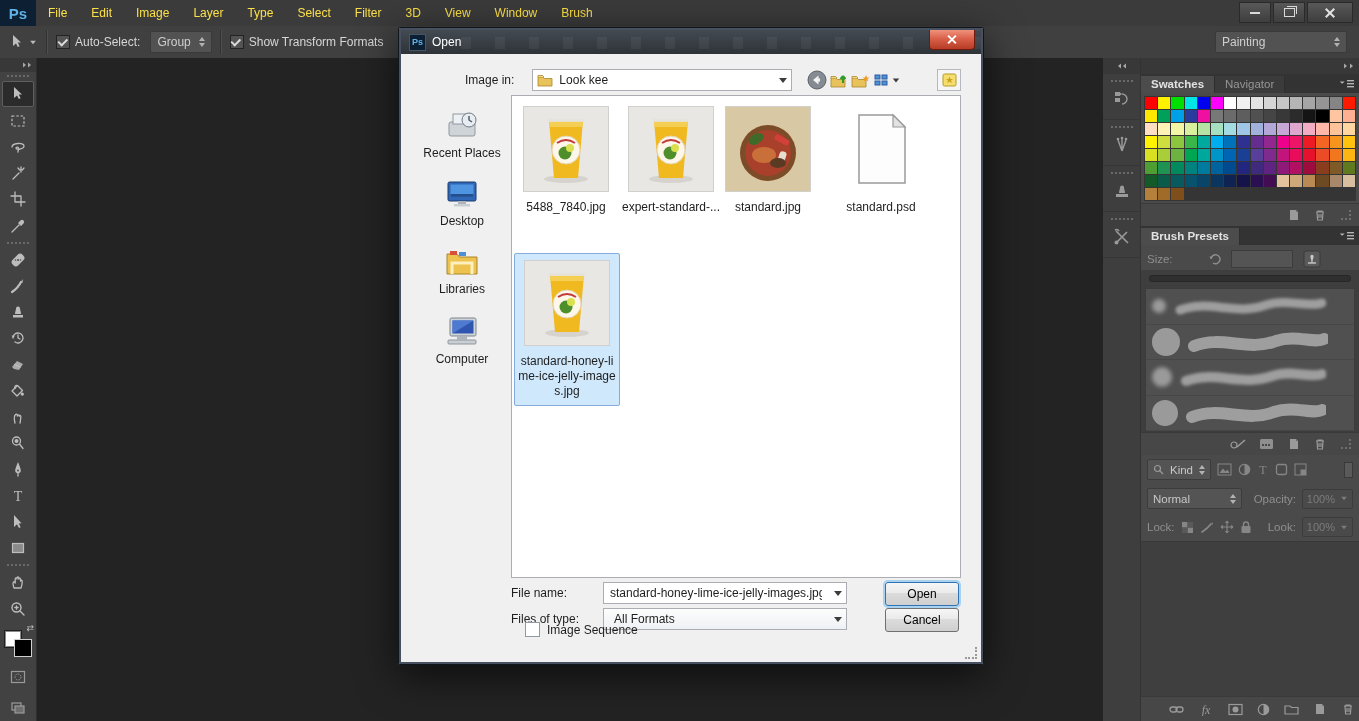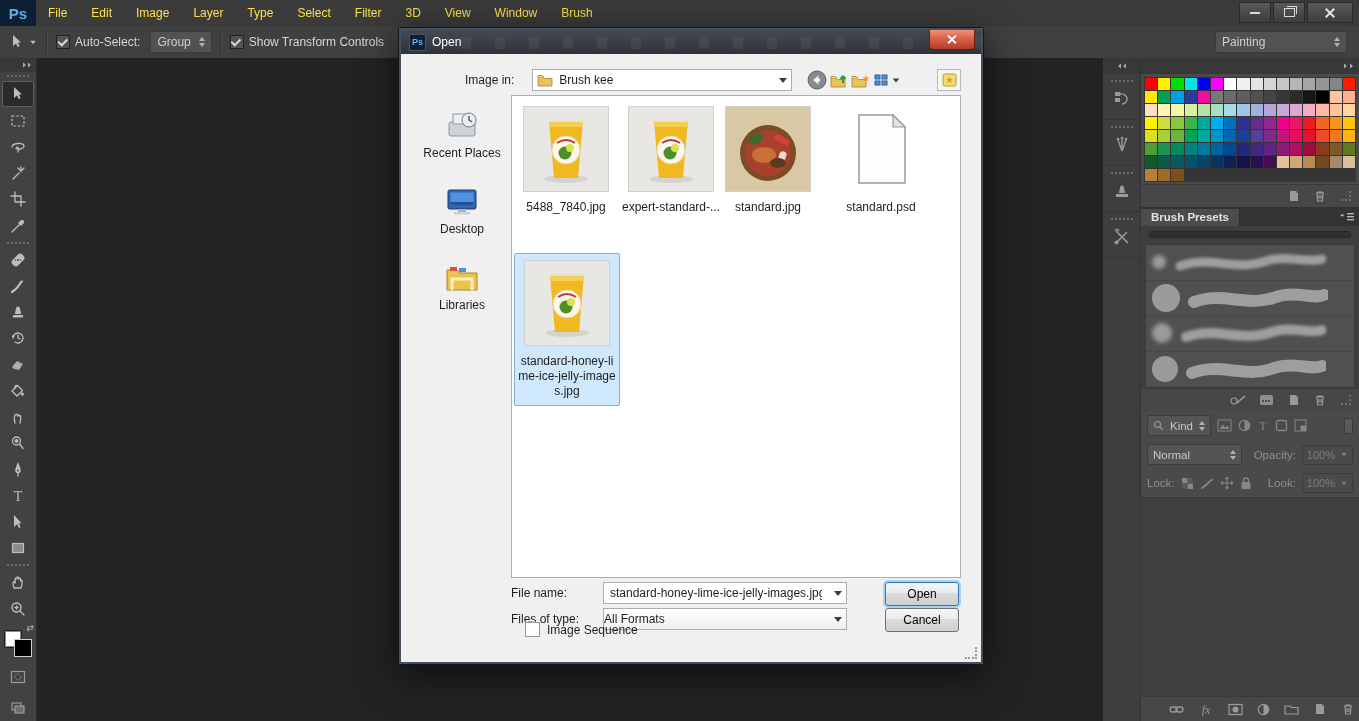--- a/index.html
+++ b/index.html
@@ -89,21 +89,21 @@
   .ps-badge{width:15px;height:15px;background:#0d1f33;color:#5fb2e8;font-size:9px;font-weight:bold;display:flex;align-items:center;justify-content:center;border:1px solid #456;margin-right:6px;}
   .dlg-close{position:absolute;right:6px;top:0;width:44px;height:19px;background:linear-gradient(#f0927d,#d9614a 45%,#b83b26);border:1px solid #6e1a0e;border-top:none;border-radius:0 0 4px 4px;display:flex;align-items:center;justify-content:center;}
   .dlg-close .glyph-x:before,.dlg-close .glyph-x:after{background:#fff;height:11px;}
   .dlg-body{position:absolute;left:2px;top:26px;right:2px;bottom:2px;background:#f0f0f0;color:#1e1e1e;}
   .lookin-row{position:absolute;left:0;top:14px;width:100%;height:24px;display:flex;align-items:center;}
   .lbl{color:#1e1e1e;font-size:12px;}
   .combo{background:#fff;border:1px solid #abadb3;height:22px;display:flex;align-items:center;box-sizing:border-box;}
   .combo .arrowzone{margin-left:auto;width:17px;height:100%;display:flex;align-items:center;justify-content:center;}
   .dtri{width:0;height:0;border-left:4px solid transparent;border-right:4px solid transparent;border-top:5px solid #3c3c3c;}
   .tb-ico{width:22px;height:22px;display:flex;align-items:center;justify-content:center;}
-  .places{position:absolute;left:15px;top:42px;width:92px;bottom:118px;display:flex;flex-direction:column;align-items:center;gap:26px;padding-top:12px;}
+  .places{position:absolute;left:15px;top:42px;width:92px;bottom:118px;display:flex;flex-direction:column;align-items:center;gap:18px;padding-top:12px;}
   .place{display:flex;flex-direction:column;align-items:center;gap:4px;width:92px;}
   .place .cap{font-size:12px;color:#1e1e1e;}
   .filelist{position:absolute;left:110px;top:41px;width:448px;height:481px;background:#fff;border:1px solid #abadb3;overflow:hidden;}
   .fitem{position:absolute;width:104px;text-align:center;}
   .fthumb{width:84px;height:84px;margin:0 auto;background:#ececea;border:1px solid #d2d0cc;display:flex;align-items:center;justify-content:center;overflow:hidden;}
   .fname{font-size:12px;color:#1e1e1e;margin-top:8px;line-height:15px;}
   .fitem.selected{background:#cfe8fb;border:1px solid #84acdd;border-radius:2px;padding:4px 0 6px;}
   .fitem.selected .fthumb{margin-top:2px;}
   .fitem.selected .fname{word-break:break-all;padding:0 2px;}
   .bottom-row{position:absolute;left:110px;display:flex;align-items:center;height:22px;}
@@ -200,21 +200,21 @@
     <span>Auto-Select:</span>
     <div class="sel" style="margin-left:10px">
       <span>Group</span>
       <span class="ud">
           <i class="up"></i>
           <i class="dn"></i>
         </span>
     </div>
     <div class="opt-sep"></div>
     <span class="chk on"></span>
-    <span>Show Transform Controls</span>
+    <span>Show Transform Formats</span>
     <div class="sel" style="position:absolute;right:12px;width:118px">
       <span>Painting</span>
       <span class="ud" style="margin-left:auto">
           <i class="up"></i>
           <i class="dn"></i>
         </span>
     </div>
   </div>
 
   <div class="abs canvas"></div>
@@ -402,20 +402,30 @@
           </svg>
         </div>
     </div>
 
     <div class="dock-main">
       <div class="dock-head">
           <span class="tri r" style="transform:scale(.6)"></span>
           <span class="tri r" style="transform:scale(.6)"></span>
         </div>
 
+      <div class="tabbar">
+        <div class="tab active">Swatches</div>
+        <div class="tab">Navigator</div>
+        <svg class="pmenu" width="16" height="11">
+            <path d="M1 3 L4 6 L7 3 Z" fill="#b5b5b5" transform="translate(0,1) scale(.8)"></path>
+            <rect x="8" y="2" width="7" height="1.4" fill="#b5b5b5"></rect>
+            <rect x="8" y="5" width="7" height="1.4" fill="#b5b5b5"></rect>
+            <rect x="8" y="8" width="7" height="1.4" fill="#b5b5b5"></rect>
+          </svg>
+      </div>
       <div class="swatch-wrap">
         <div class="swatch-grid">
             <div class="sw" style="background: rgb(255, 0, 0);"></div>
             <div class="sw" style="background: rgb(255, 242, 0);"></div>
             <div class="sw" style="background: rgb(0, 224, 0);"></div>
             <div class="sw" style="background: rgb(0, 229, 229);"></div>
             <div class="sw" style="background: rgb(0, 0, 240);"></div>
             <div class="sw" style="background: rgb(255, 0, 255);"></div>
             <div class="sw" style="background: rgb(255, 255, 255);"></div>
             <div class="sw" style="background: rgb(240, 240, 240);"></div>
@@ -540,20 +550,33 @@
 
       <div class="bp-head tabbar">
         <div class="tab active">Brush Presets</div>
         <svg class="pmenu" width="16" height="11">
             <path d="M1 3 L4 6 L7 3 Z" fill="#b5b5b5" transform="translate(0,1) scale(.8)"></path>
             <rect x="8" y="2" width="7" height="1.4" fill="#b5b5b5"></rect>
             <rect x="8" y="5" width="7" height="1.4" fill="#b5b5b5"></rect>
             <rect x="8" y="8" width="7" height="1.4" fill="#b5b5b5"></rect>
           </svg>
       </div>
+      <div class="bp-controls">
+        <span class="dimtext">Size:</span>
+        <svg width="16" height="14" style="margin-left:26px">
+            <path d="M4 7 A4.5 4.5 0 1 1 6 11" fill="none" stroke="#8f8f8f" stroke-width="1.4"></path>
+            <path d="M4 7 L2.4 4.6 L6 4.8 Z" fill="#8f8f8f"></path>
+          </svg>
+        <span class="bp-input"></span>
+        <svg width="18" height="18" style="margin-left:2px">
+            <rect x="1" y="1" width="16" height="16" rx="2" fill="#5a5a5a" stroke="#3a3a3a"></rect>
+            <path d="M9 13 C9 9 8 8.6 8 7 A1.6 1.6 0 1 1 11 7 C11 8.6 10 9 10 13 Z" fill="#c9c9c9" transform="translate(-0.5,0)"></path>
+            <path d="M5 13 H13" stroke="#c9c9c9" stroke-width="1.4"></path>
+          </svg>
+      </div>
       <div class="bp-slider"></div>
       <div class="bp-list">
         <div class="bp-row">
             <span class="dot blur1" style="width:14px;height:14px"></span>
             <svg width="152" height="28" filter="url(#soft)">
               <path d="M6 18 C34 7 62 24 92 13 C112 6 134 16 148 11" stroke="#9e9e9e" stroke-width="9" fill="none" stroke-linecap="round"></path>
             </svg>
           </div>
         <div class="bp-row">
             <span class="dot" style="width:28px;height:28px"></span>
@@ -705,21 +728,21 @@
         </span>
     </div>
     <div class="dlg-body">
 
       <div class="lookin-row">
         <span class="lbl" style="margin-left:64px">Image in:</span>
         <div class="combo" style="margin-left:18px;width:260px;padding-left:4px;gap:6px">
           <svg width="16" height="13">
               <use href="#i-folder"></use>
             </svg>
-          <span>Brush kee</span>
+          <span>Look kee</span>
           <span class="arrowzone">
               <span class="dtri"></span>
             </span>
         </div>
         <div class="tb-ico" style="margin-left:14px">
           <svg width="20" height="20">
               <circle cx="10" cy="10" r="9" fill="#848b92" stroke="#5b6167"></circle>
               <path d="M12.5 5.5 L7 10 L12.5 14.5 L12.5 11.5 L14 11.5 L14 8.5 L12.5 8.5 Z" fill="#f2f2f2" transform="translate(-1,0)"></path>
             </svg>
         </div>
@@ -773,20 +796,30 @@
           <span class="cap">Desktop</span>
         </div>
         <div class="place">
           <svg width="38" height="32">
               <path d="M4 8 L14 8 L16.5 11 L34 11 L34 28 L4 28 Z" fill="#eec24f" stroke="#a8862a"></path>
               <rect x="7" y="5" width="7" height="4" fill="#d94f3a"></rect>
               <rect x="16" y="6" width="7" height="4" fill="#4f8fd6"></rect>
               <path d="M9 28 L9 17 L29 17 L29 28" fill="none" stroke="#fdf0c0" stroke-width="3"></path>
             </svg>
           <span class="cap">Libraries</span>
+        </div>
+        <div class="place">
+          <svg width="38" height="34">
+              <rect x="7" y="4" width="26" height="18" rx="1.5" fill="#cfd4d9" stroke="#7d858d"></rect>
+              <rect x="9.5" y="6.5" width="21" height="13" fill="#2f55b0"></rect>
+              <path d="M9.5 6.5 L30.5 6.5 L9.5 19.5 Z" fill="#4f7ad1"></path>
+              <rect x="14" y="22" width="10" height="3.5" fill="#aeb4ba"></rect>
+              <rect x="5" y="26" width="28" height="4" rx="1" fill="#c9ced3" stroke="#8f979e"></rect>
+            </svg>
+          <span class="cap">Computer</span>
         </div>
       </div>
 
       <div class="filelist">
         <div class="fitem" style="left:2px;top:10px">
           <div class="fthumb">
               <svg width="84" height="84">
                 <use href="#cup-photo"></use>
               </svg>
             </div>
@@ -832,21 +865,21 @@
           <span style="white-space:nowrap;overflow:hidden;max-width:212px">standard-honey-lime-ice-jelly-images.jpg</span>
           <span class="arrowzone">
               <span class="dtri"></span>
             </span>
         </div>
       </div>
       <div class="btn default" style="position:absolute;left:484px;top:528px">Open</div>
 
       <div class="bottom-row" style="top:554px;width:448px">
         <span class="lbl flabel">Files of type:</span>
-        <div class="combo" style="width:244px;padding-left:0;background:linear-gradient(#fdfdfd,#eef1f4)">
+        <div class="combo" style="width:244px;padding-left:10px;background:linear-gradient(#fdfdfd,#eef1f4)">
           <span>All Formats</span>
           <span class="arrowzone">
               <span class="dtri"></span>
             </span>
         </div>
       </div>
       <div class="btn" style="position:absolute;left:484px;top:554px">Cancel</div>
 
       <div style="position:absolute;left:124px;top:568px;display:flex;align-items:center;gap:7px">
         <span class="cb-win"></span>

